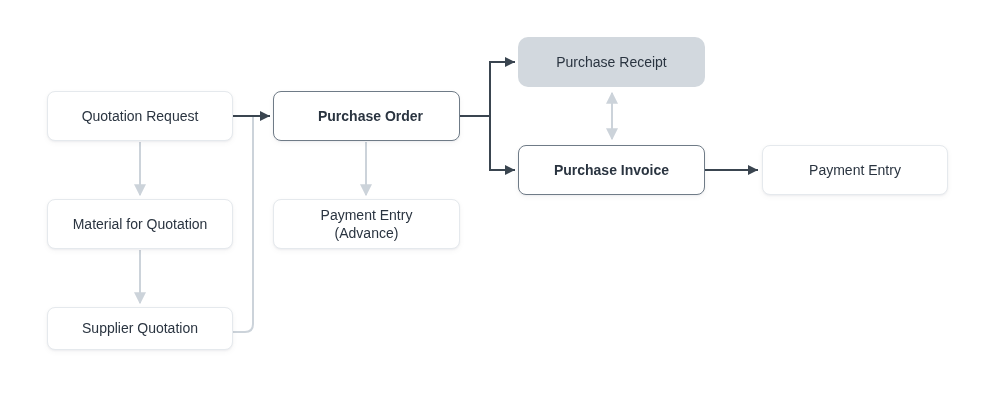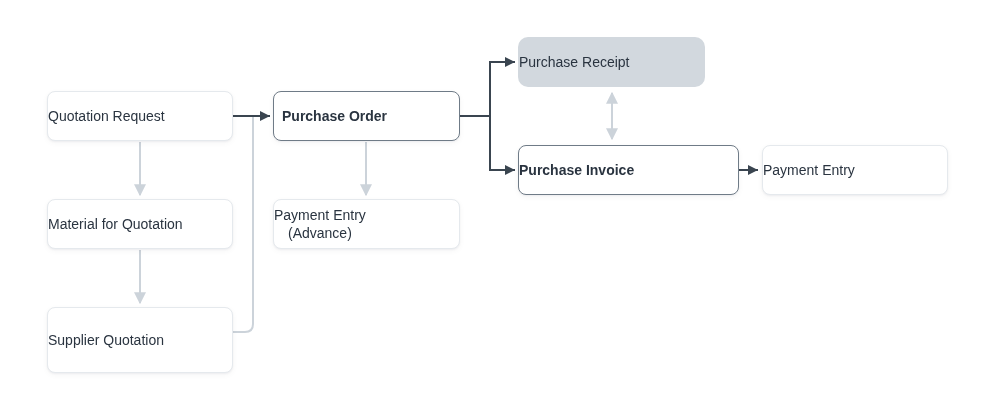--- a/index.html
+++ b/index.html
@@ -34,21 +34,21 @@
   .edge-dark  { stroke: var(--edge-dark);  stroke-width: 2; fill: none; stroke-linecap: square; }
   .edge-light { stroke: var(--edge-light); stroke-width: 2; fill: none; stroke-linecap: butt; }
   .head-dark  { fill: var(--edge-dark); }
   .head-light { fill: var(--edge-light); }
 
   .node {
     position: absolute;
     z-index: 2;
     display: flex;
     align-items: center;
-    justify-content: flex-start;
+    justify-content: center;
     text-align: center;
     background: var(--node-bg);
     border: 1px solid var(--node-border);
     border-radius: 8px;
     color: var(--text);
     font-size: 14px;
     font-weight: 400;
     line-height: 1.3;
     box-shadow: 0 1px 2px rgba(16,24,40,0.05), 0 2px 6px rgba(16,24,40,0.04);
   }
@@ -60,25 +60,25 @@
   }
   .node--filled {
     background: var(--node-filled-bg);
     border-color: transparent;
     border-radius: 10px;
     box-shadow: none;
   }
 
   .n-material-request      { left: 47px;  top: 91px;  width: 186px; height: 50px; }
   .n-request-for-quotation { left: 47px;  top: 199px; width: 186px; height: 50px; }
-  .n-supplier-quotation    { left: 47px;  top: 307px; width: 186px; height: 66px; }
+  .n-supplier-quotation    { left: 47px;  top: 307px; width: 186px; height: 43px; }
   .n-purchase-order        { left: 273px; top: 91px;  width: 187px; height: 50px; padding-left: 8px; }
   .n-payment-entry-advance { left: 273px; top: 199px; width: 187px; height: 50px; }
   .n-purchase-receipt      { left: 518px; top: 37px;  width: 187px; height: 50px; }
-  .n-purchase-invoice      { left: 518px; top: 145px; width: 221px; height: 50px; }
+  .n-purchase-invoice      { left: 518px; top: 145px; width: 187px; height: 50px; }
   .n-payment-entry         { left: 762px; top: 145px; width: 186px; height: 50px; }
 </style>
 </head>
 <body>
 
 <div class="canvas">
 
   <svg class="edges" viewBox="0 0 1000 400" xmlns="http://www.w3.org/2000/svg" aria-hidden="true">
     <defs>
       <marker id="arrow-dark" viewBox="0 0 10 10" refX="9" refY="5" markerWidth="5" markerHeight="5" orient="auto-start-reverse">

